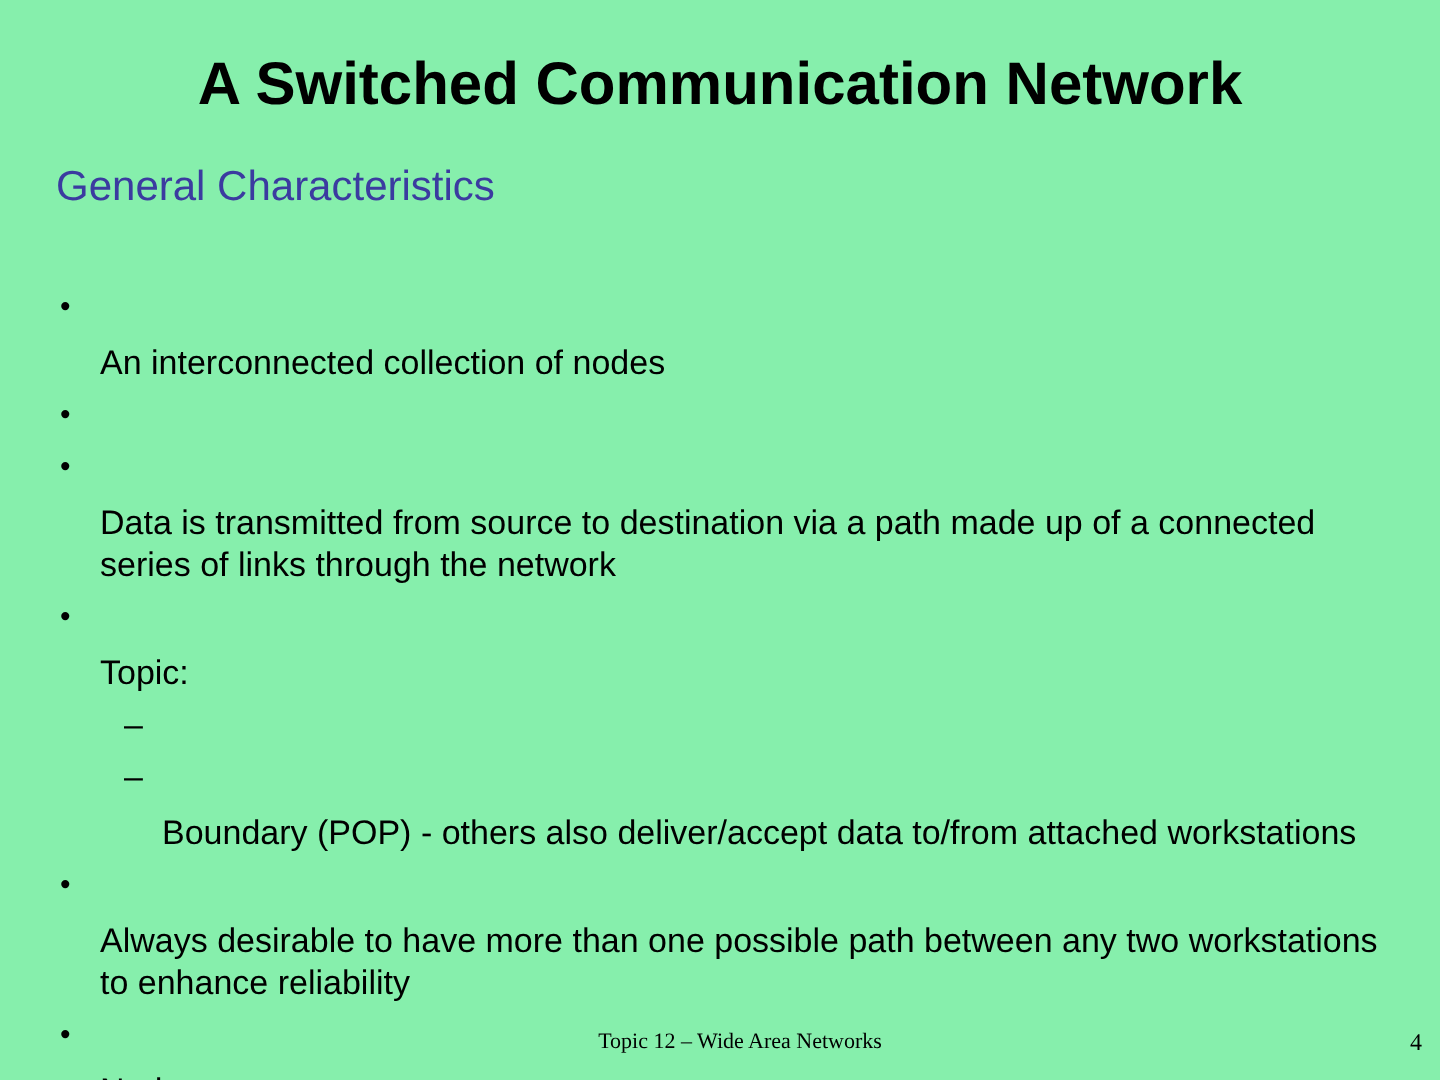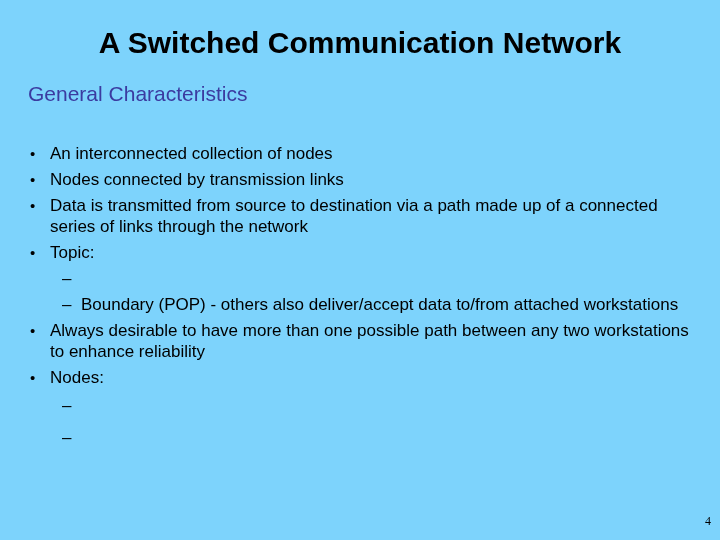--- a/index.html
+++ b/index.html
@@ -4,21 +4,21 @@
 <style>
   html, body {
     margin: 0;
     padding: 0;
     background: #ffffff;
   }
   .slide {
     position: relative;
     width: 720px;
     height: 540px;
-    background: #7dd3fc;
+    background: #86efac;
     overflow: hidden;
     font-family: "Liberation Sans", sans-serif;
     color: #000000;
   }
   .title {
     position: absolute;
     top: 26px;
     left: 0;
     width: 720px;
     text-align: center;
@@ -55,20 +55,21 @@
     width: 20px;
     font-size: 15px;
   }
   .l2 { margin-left: 62px; }
   .l2 > .marker {
     flex: 0 0 auto;
     width: 19px;
   }
   .text {
     white-space: pre-wrap;
+    margin-top: 28px;
   }
   .footer {
     position: absolute;
     top: 515px;
     left: 0;
     width: 720px;
     padding-left: 20px;
     box-sizing: border-box;
     text-align: center;
     font-family: "Liberation Serif", serif;
@@ -95,21 +96,20 @@
 
   <div class="content">
 
     <div class="item l1 first">
       <span class="marker">•</span>
       <span class="text">An interconnected collection of nodes</span>
     </div>
 
     <div class="item l1">
       <span class="marker">•</span>
-      <span class="text">Nodes connected by transmission links</span>
     </div>
 
     <div class="item l1">
       <span class="marker">•</span>
       <span class="text">Data is transmitted from source to destination via a path made up of a connected series of links through the network</span>
     </div>
 
     <div class="item l1">
       <span class="marker">•</span>
       <span class="text">Topic:</span>
@@ -137,16 +137,17 @@
     <div class="item l2 mt7">
       <span class="marker">–</span>
     </div>
 
     <div class="item l2 mt11">
       <span class="marker">–</span>
     </div>
 
   </div>
 
+  <div class="footer">Topic 12 – Wide Area Networks</div>
 
   <div class="pagenum">4</div>
 
 </div>
 
 </body></html>

